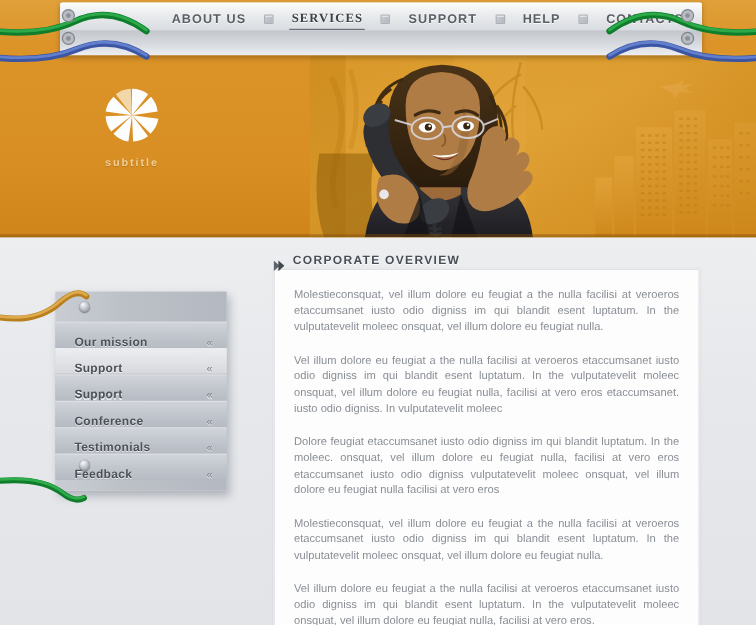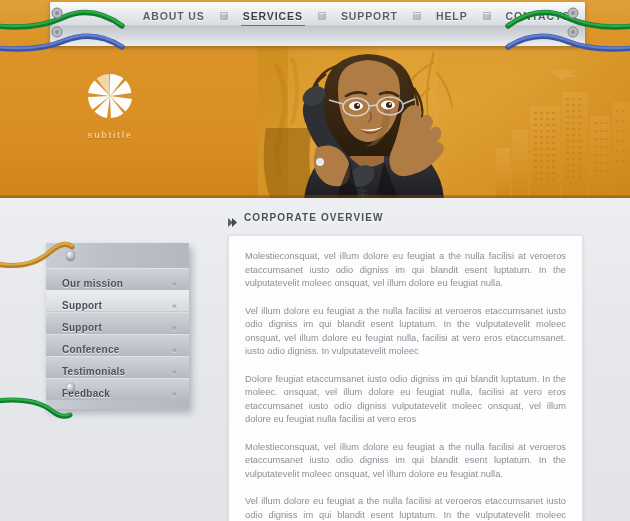--- a/index.html
+++ b/index.html
@@ -45,21 +45,21 @@
     display: flex; align-items: center; justify-content: center;
     height: 28px; gap: 0px; padding-left: 78px;
   }
   .nav-link {
     font-size: 10.5px; font-weight: bold; letter-spacing: .9px;
     color: #5a5f66; text-decoration: none; white-space: nowrap;
     text-shadow: 0 1px 0 rgba(255,255,255,.85);
     padding: 3px 2px; cursor: pointer;
   }
   .nav-link.active {
-    color: #3c4047; border-bottom: 1.5px solid #6b7078;
+    color: #3c4047; border-bottom: 1.5px solid #6b7078; font-family: Liberation Serif, serif;
   }
   .nav-sep {
     width: 8px; height: 8px; margin: 0 13px;
     background: linear-gradient(135deg,#c9ccd1,#b4b8be);
     border: 1px solid #aeb2b8; border-radius: 1px;
     box-shadow: inset 0 1px 0 rgba(255,255,255,.7);
   }
 
   
   .wires-top { position: absolute; left: 0; top: 0; width: 630px; height: 56px; z-index: 7; pointer-events: none; }
@@ -96,42 +96,42 @@
   .sidebar-top { height: 25px; position: relative; }
   .screw {
     position: absolute; width: 9px; height: 9px; border-radius: 50%;
     background: radial-gradient(circle at 35% 30%, #fafbfc 0%, #c2c6cc 45%, #84888f 100%);
     box-shadow: 0 1px 1px rgba(0,0,0,.35), inset 0 0 1px #6f737a;
   }
   .screw-top { left: 20px; top: 8px; }
   .screw-bottom { left: 20px; top: 140px; }
   .menu-list { list-style: none; }
   .menu-item {
-    position: relative; height: 22px; display: flex; align-items: flex-end;
-    padding: 0 13px 0 16px; cursor: pointer;
+    position: relative; height: 22px; display: flex; align-items: flex-start;
+    padding: 11px 13px 0 16px; cursor: pointer;
     background: linear-gradient(180deg,#d0d4da 0%, #c2c7ce 50%, #b7bcc4 100%);
     border-top: 1px solid rgba(255,255,255,.55);
     border-bottom: 1px solid rgba(130,135,145,.35);
   }
   .menu-item.active {
     background: linear-gradient(180deg,#ecedf0 0%, #e1e3e7 50%, #d7d9de 100%);
   }
   .menu-label {
     font-size: 10px; font-weight: bold; color: #4c5159; letter-spacing: .25px;
     text-shadow: 0 1px 0 rgba(255,255,255,.7); flex: 1;
   }
   .menu-chev {
     font-size: 9px; color: #7c828b; letter-spacing: -1px;
     text-shadow: 0 1px 0 rgba(255,255,255,.7);
   }
 
   
   .content { position: absolute; left: 228px; top: 212px; width: 355px; z-index: 3; }
   .section-head {
-    display: flex; align-items: center; gap: 7px; margin-bottom: 12px;
+    display: flex; align-items: center; gap: 7px; margin-bottom: 1px;
   }
   .head-bullet { width: 9px; height: 9px; flex: none; }
   .head-text {
     font-size: 10px; font-weight: bold; color: #4a4f57; letter-spacing: 1.1px;
     text-shadow: 0 1px 0 rgba(255,255,255,.8);
   }
   .content-panel {
     background: #fdfdfd; border: 1px solid #dfe1e5;
     box-shadow: 0 1px 3px rgba(120,125,135,.18);
     padding: 14px 16px 16px 16px; width: 355px;

